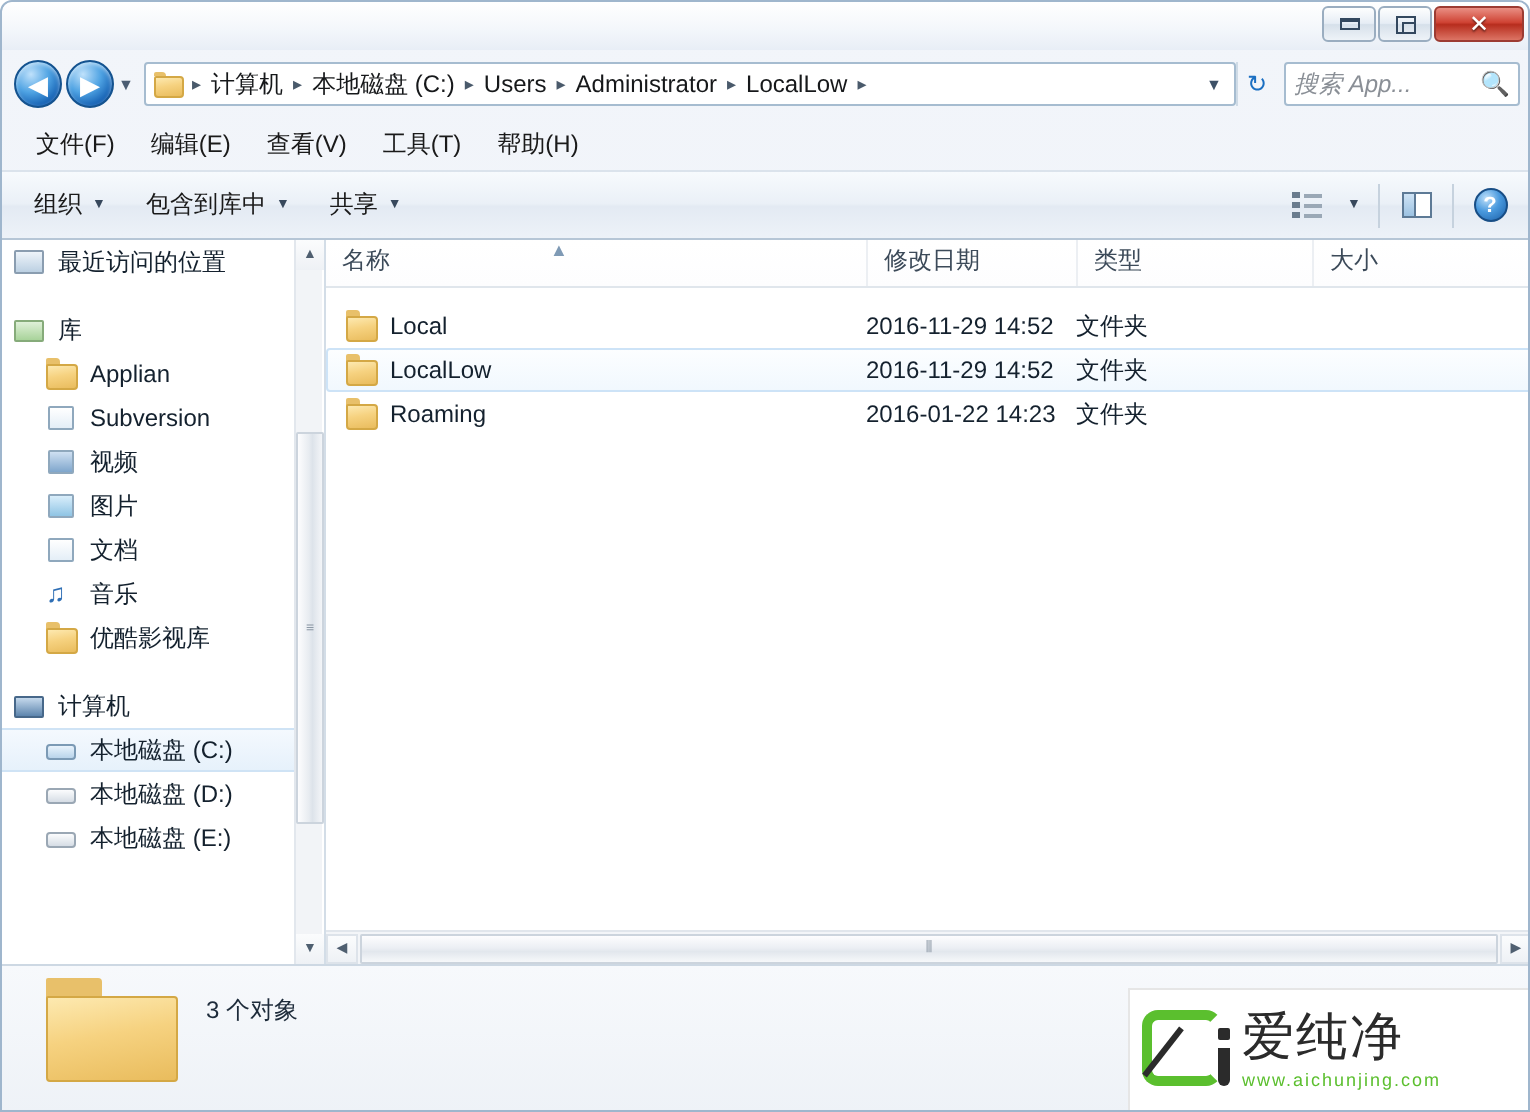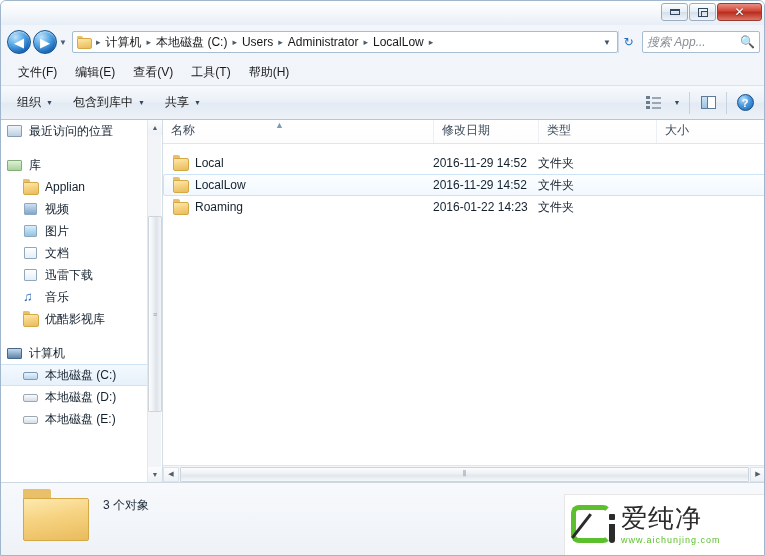--- a/index.html
+++ b/index.html
@@ -483,20 +483,26 @@
         </div>
 
         <div class="navline child">
           <span class="navicon folder">
               <span class="tab"></span>
               <span class="body"></span>
             </span>
           <span>Applian</span>
         </div>
 
+        <div class="navline child">
+          <span class="navicon">
+              <span class="ic-sq ic-doc"></span>
+            </span>
+          <span>Subversion</span>
+        </div>
 
         <div class="navline child">
           <span class="navicon">
               <span class="ic-sq ic-video"></span>
             </span>
           <span>视频</span>
         </div>
 
         <div class="navline child">
           <span class="navicon">
@@ -505,26 +511,20 @@
           <span>图片</span>
         </div>
 
         <div class="navline child">
           <span class="navicon">
               <span class="ic-sq ic-doc"></span>
             </span>
           <span>文档</span>
         </div>
 
-        <div class="navline child">
-          <span class="navicon">
-              <span class="ic-sq ic-doc"></span>
-            </span>
-          <span>迅雷下载</span>
-        </div>
 
         <div class="navline child">
           <span class="navicon"><span class="ic-music">♫</span></span>
           <span>音乐</span>
         </div>
 
         <div class="navline child">
           <span class="navicon folder">
               <span class="tab"></span>
               <span class="body"></span>

